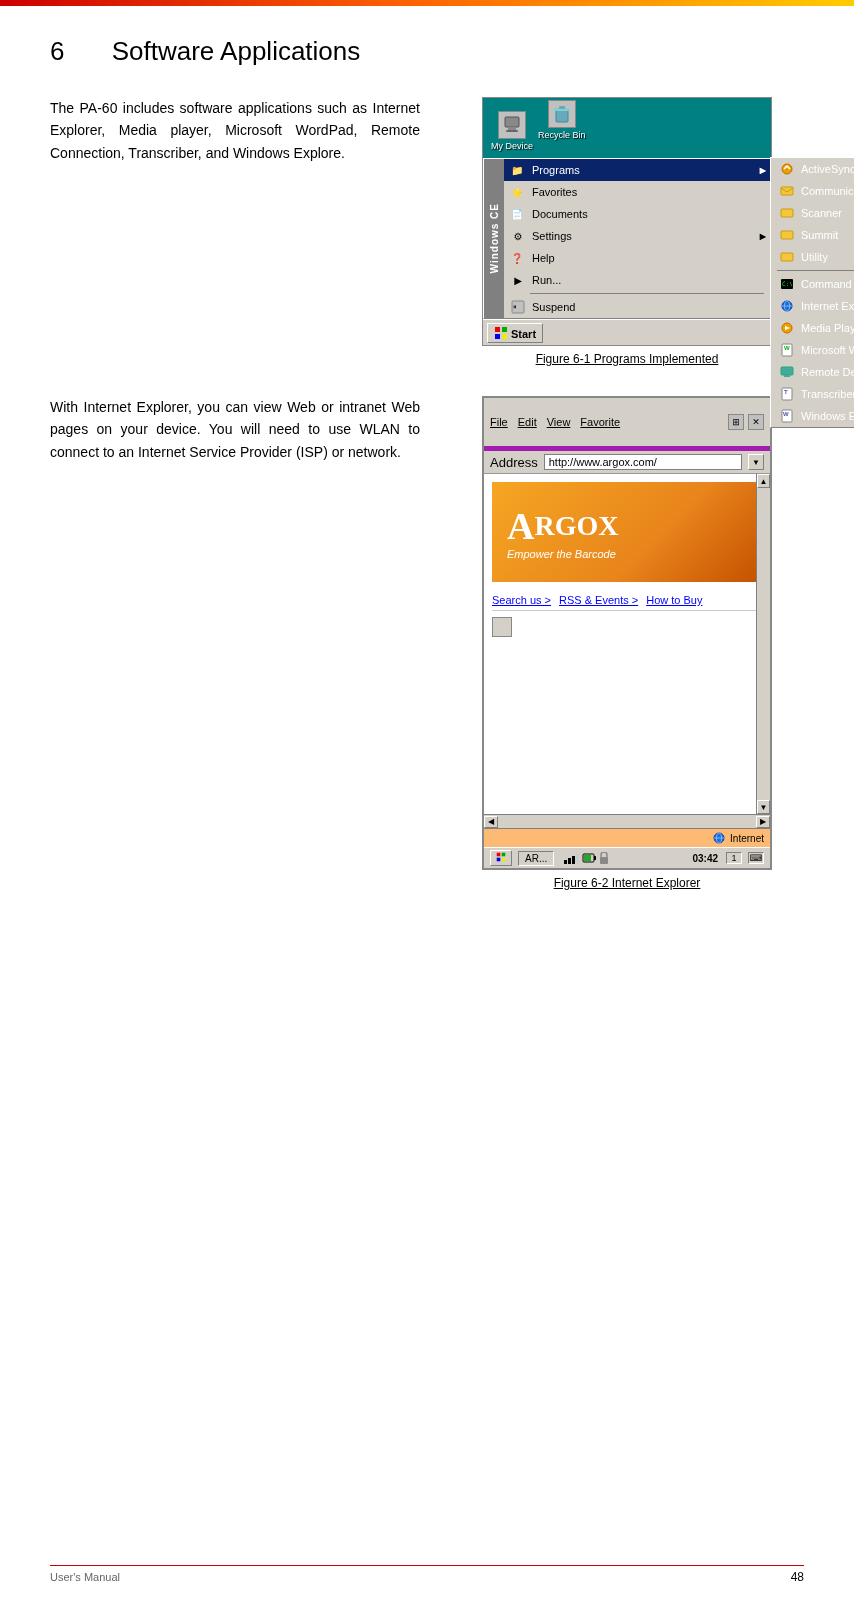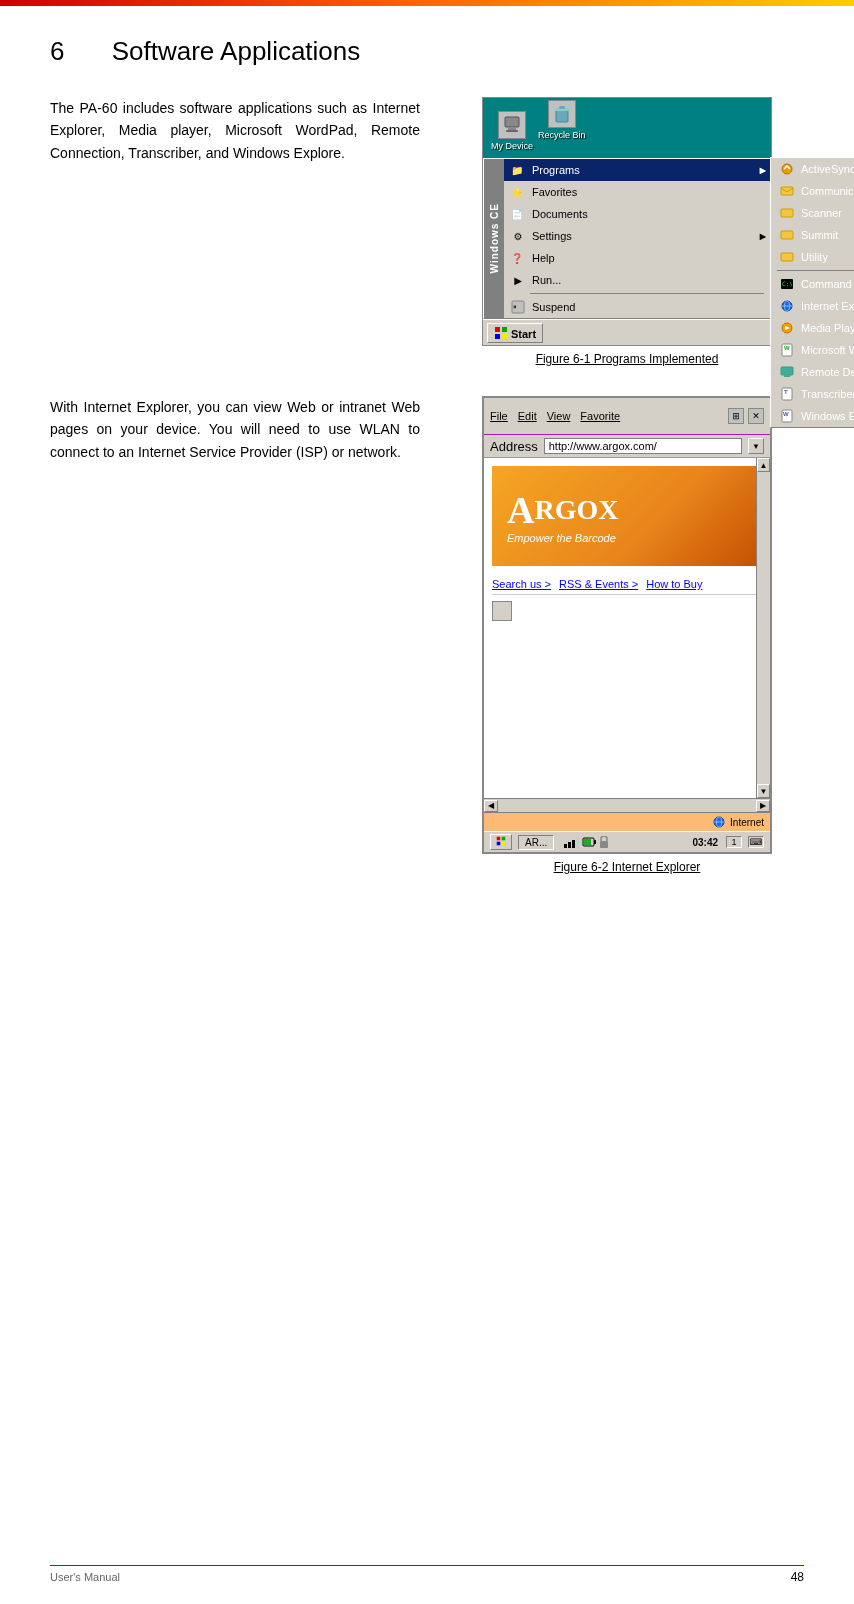--- a/index.html
+++ b/index.html
@@ -203,25 +203,25 @@
     
     .ie-screenshot {
       width: 290px;
       border: 2px solid #888;
       background: #fff;
       font-family: Arial, sans-serif;
       font-size: 11px;
     }
     .ie-menubar {
       background: #d4d0c8;
-      padding: 10px 6px;
+      padding: 16px 6px;
       display: flex;
       align-items: center;
       gap: 10px;
-      border-bottom: 1px solid #a21caf;
+      border-bottom: 5px solid #a21caf;
     }
     .ie-menu-item {
       font-size: 11px;
       cursor: pointer;
       text-decoration: underline;
     }
     .ie-toolbar-icons {
       margin-left: auto;
       display: flex;
       gap: 4px;

